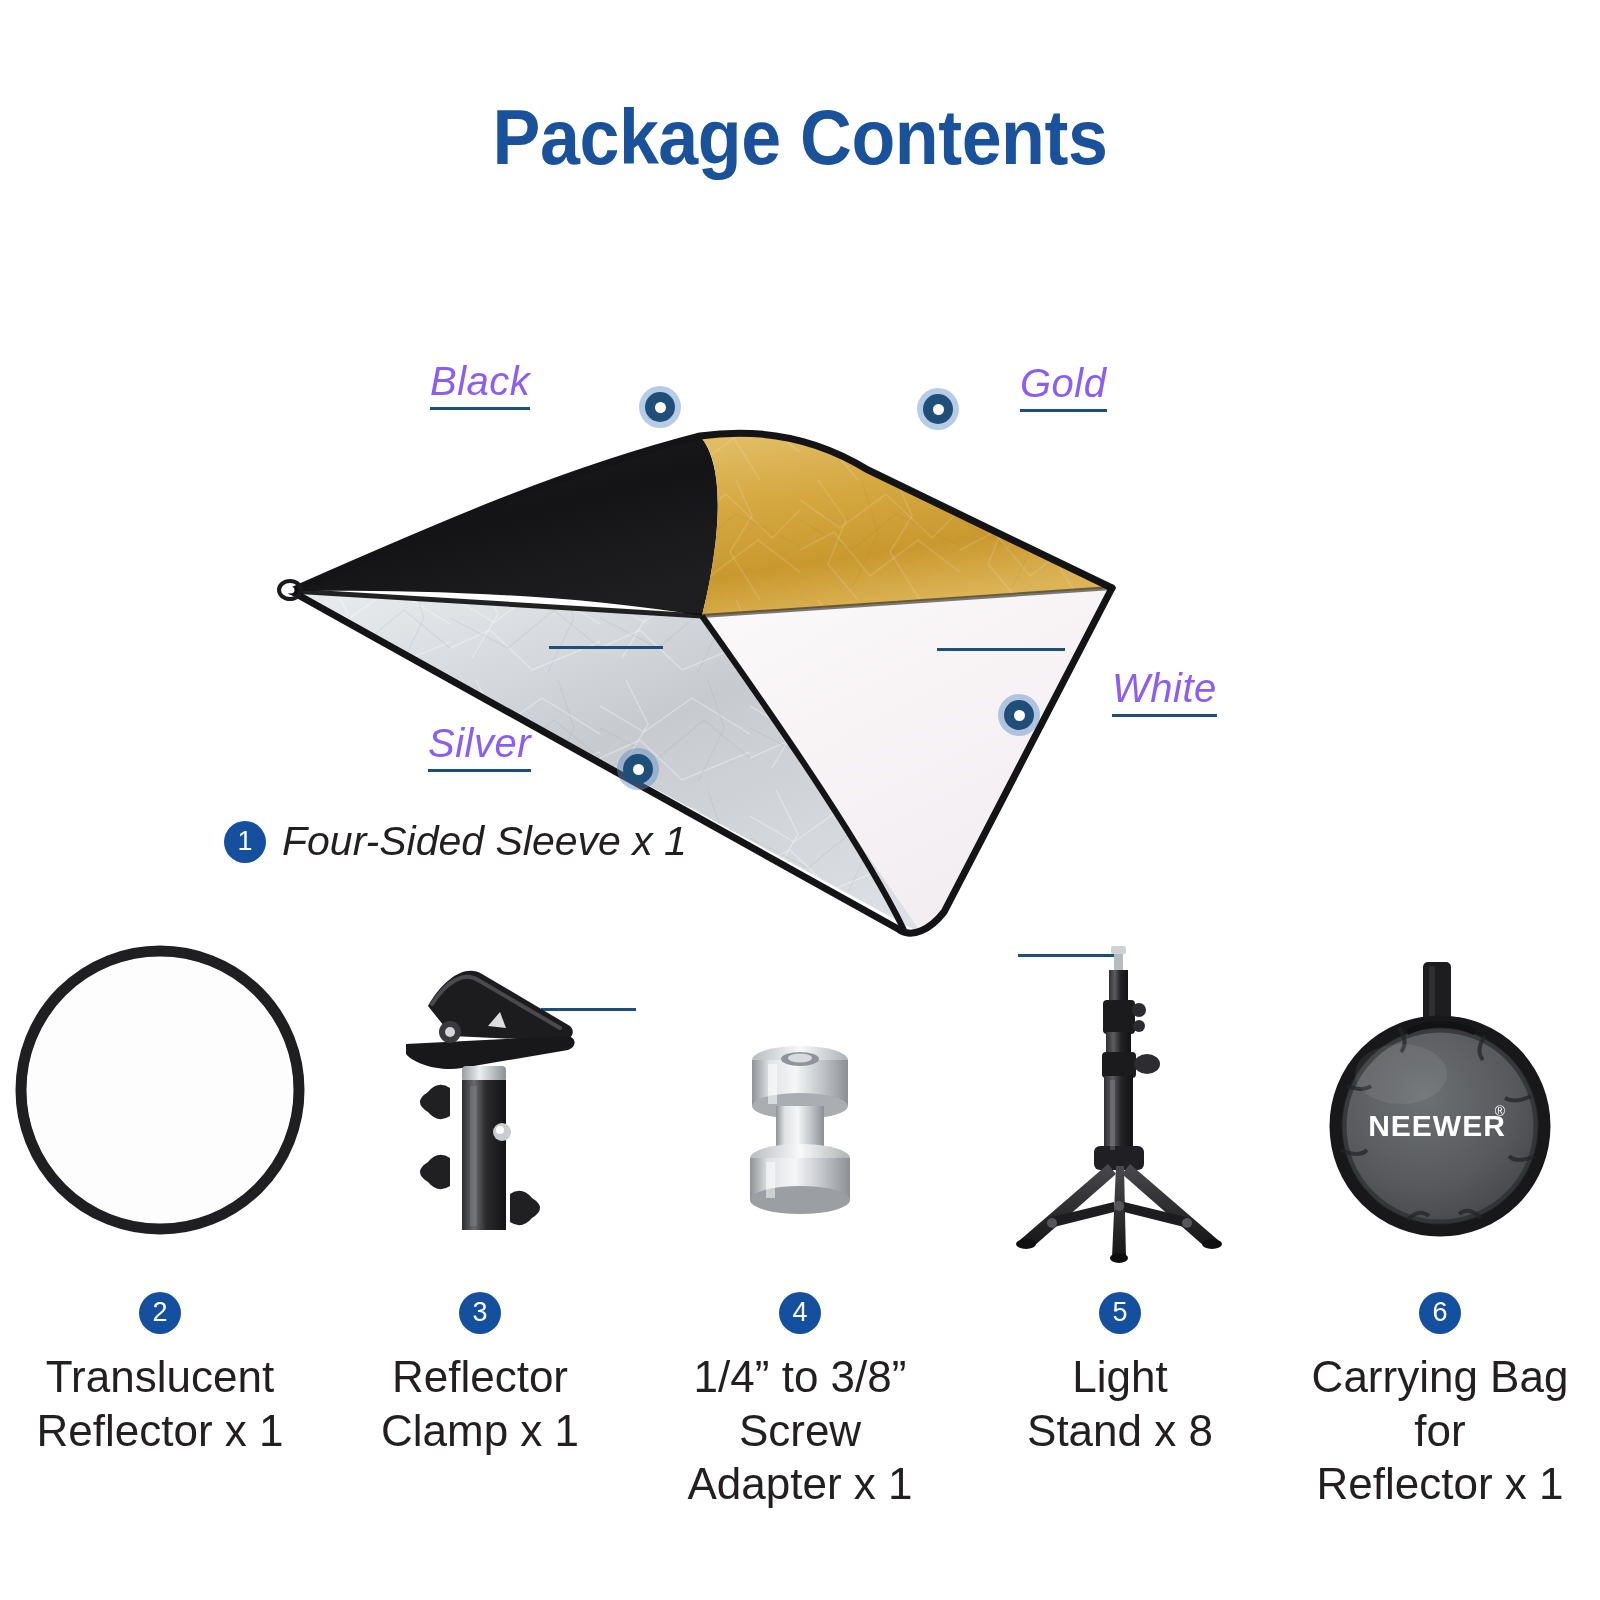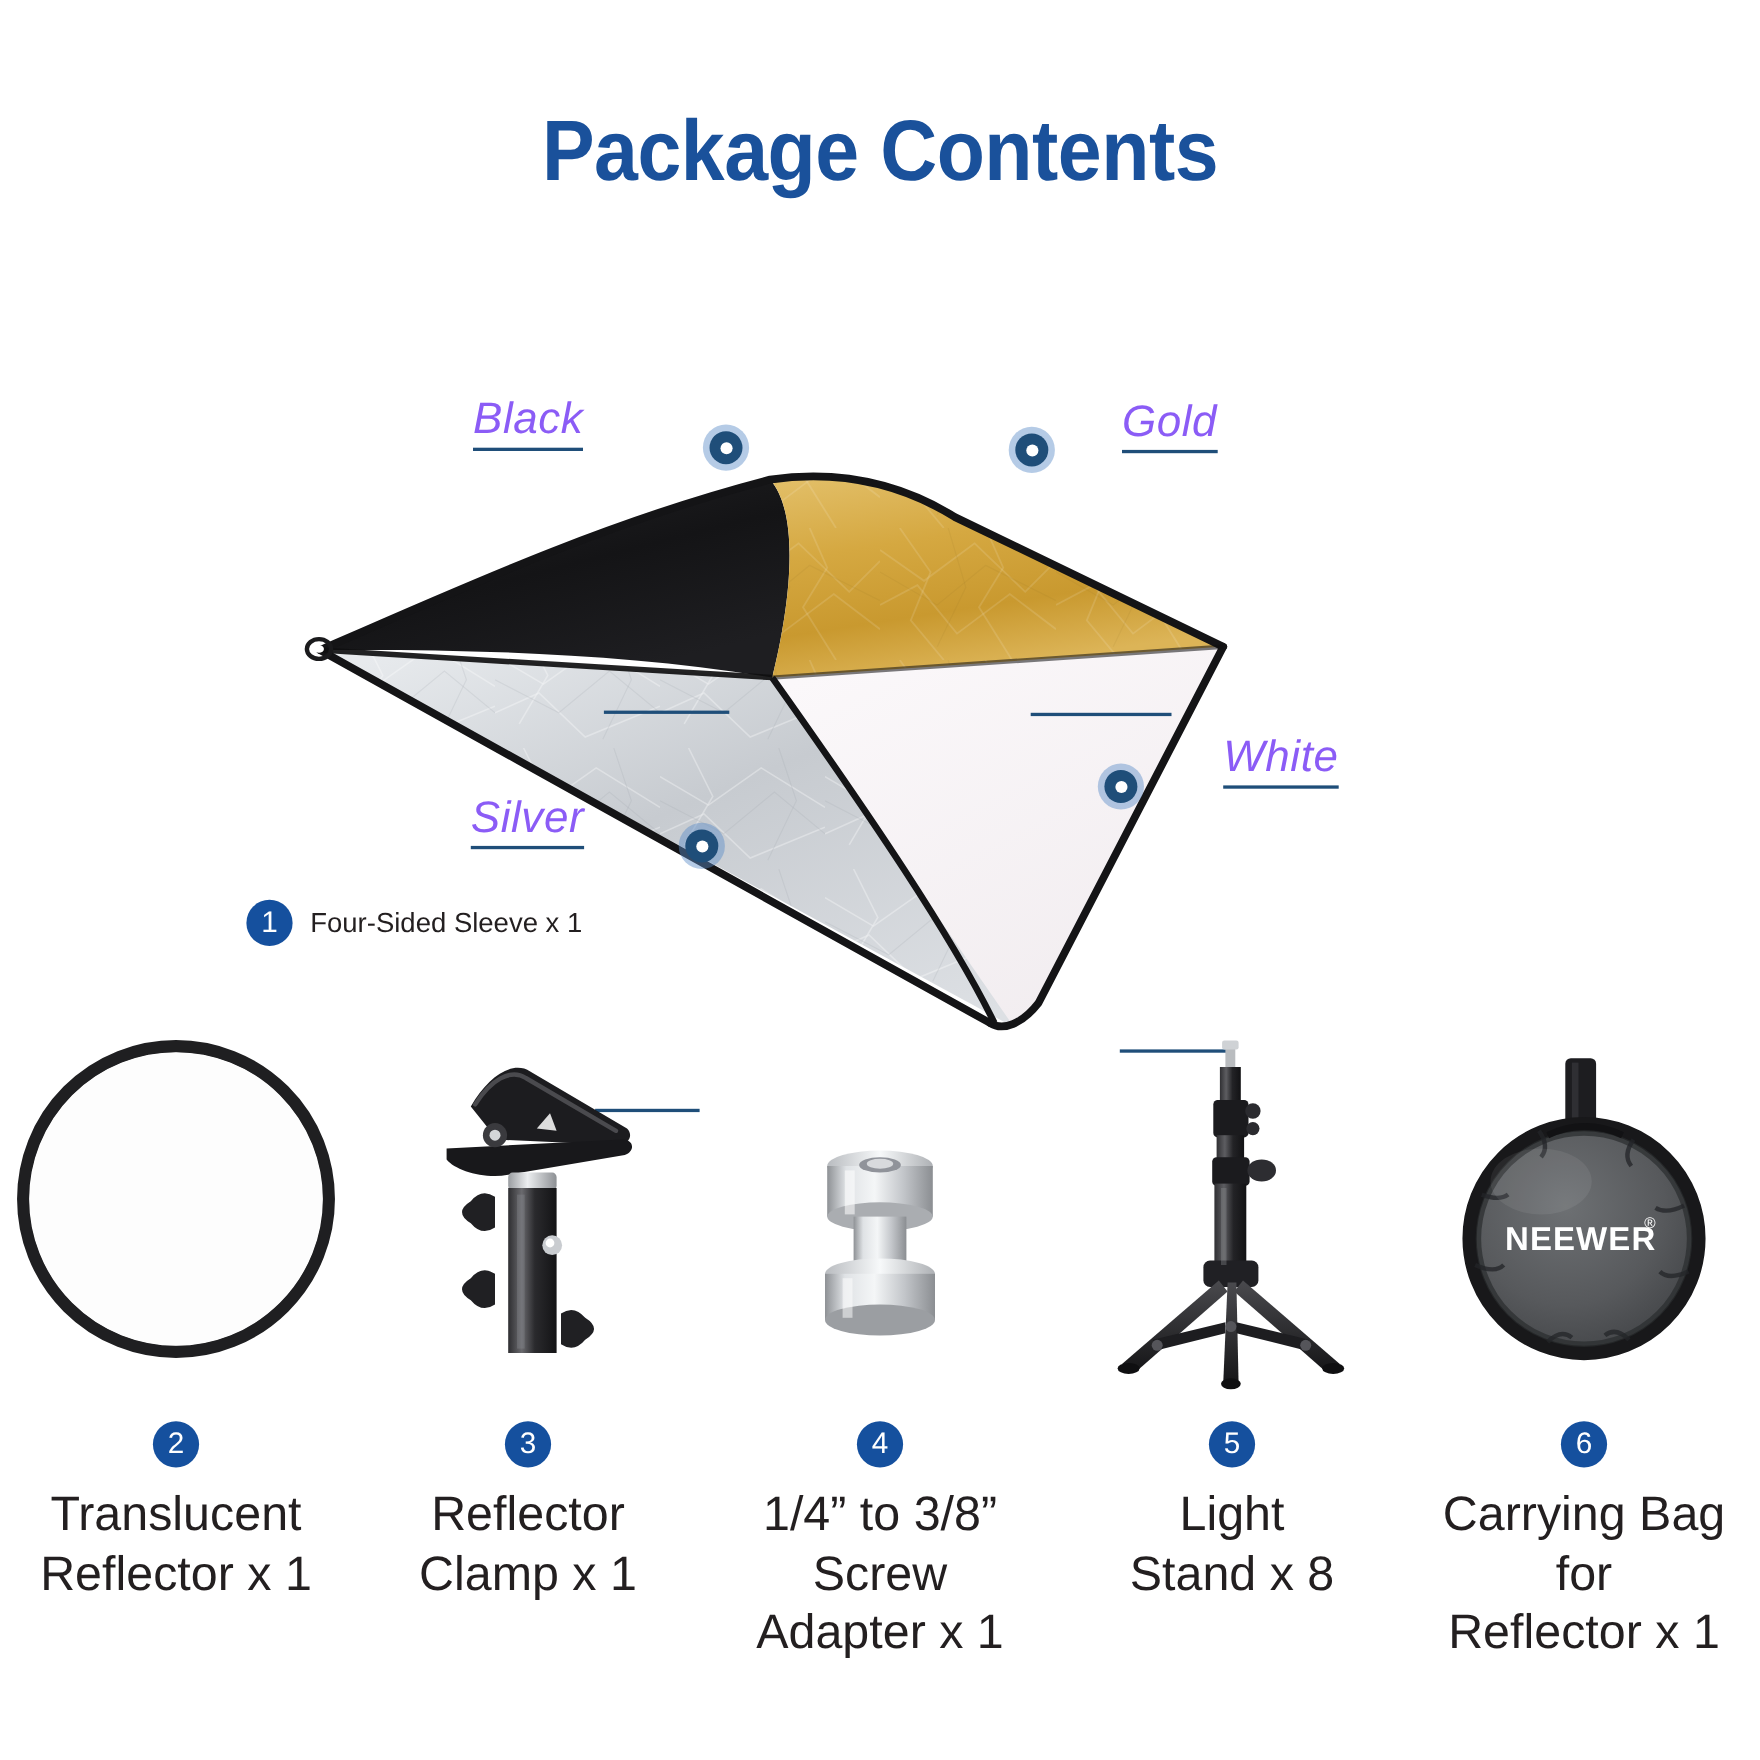--- a/index.html
+++ b/index.html
@@ -117,24 +117,25 @@
     font-family: "Liberation Sans Narrow", "Liberation Sans", sans-serif;
     display: flex;
     align-items: center;
     justify-content: center;
     flex: 0 0 auto;
     line-height: 1;
     padding-bottom: 1px;
     box-sizing: border-box;
   }
   #item1-label {
-    font-size: 25px;
+    font-size: 41px;
     color: #231f20;
     font-family: "Liberation Sans Narrow", "Liberation Sans", sans-serif;
     white-space: nowrap;
+    font-style: italic;
   }
 
   
   #items-row {
     position: absolute;
     left: 0;
     top: 940px;
     width: 1600px;
     height: 620px;
     display: flex;

